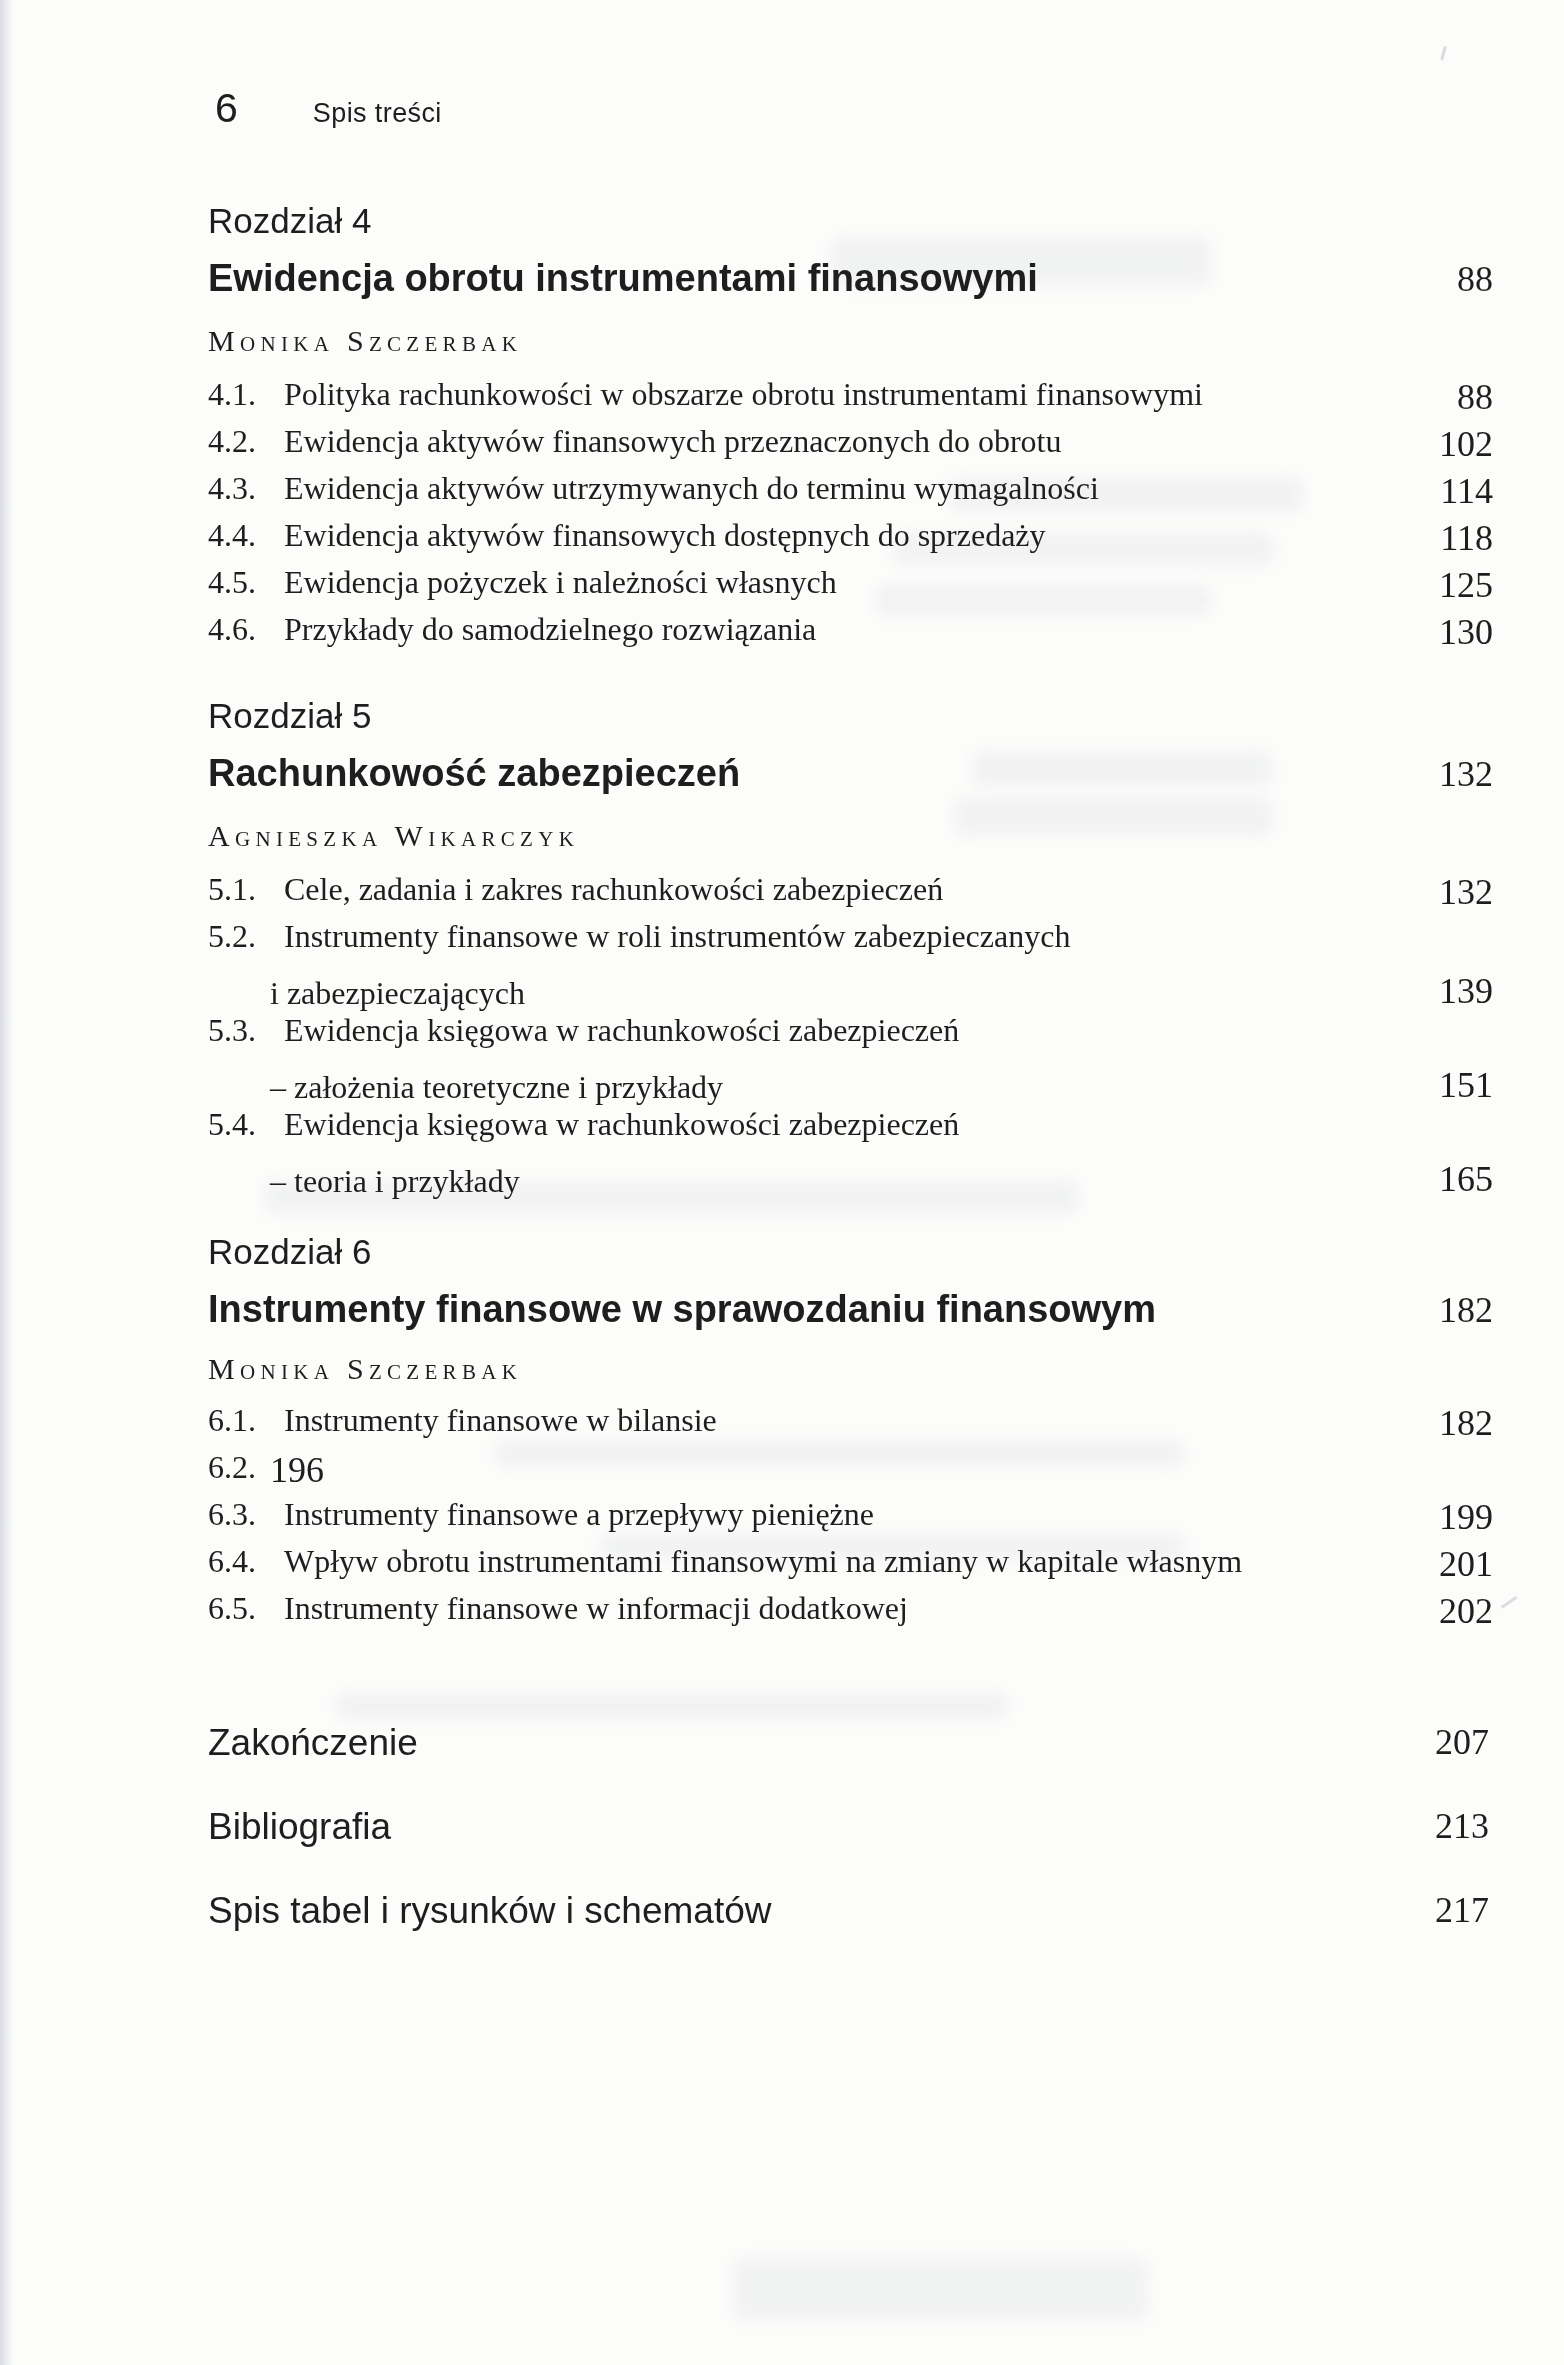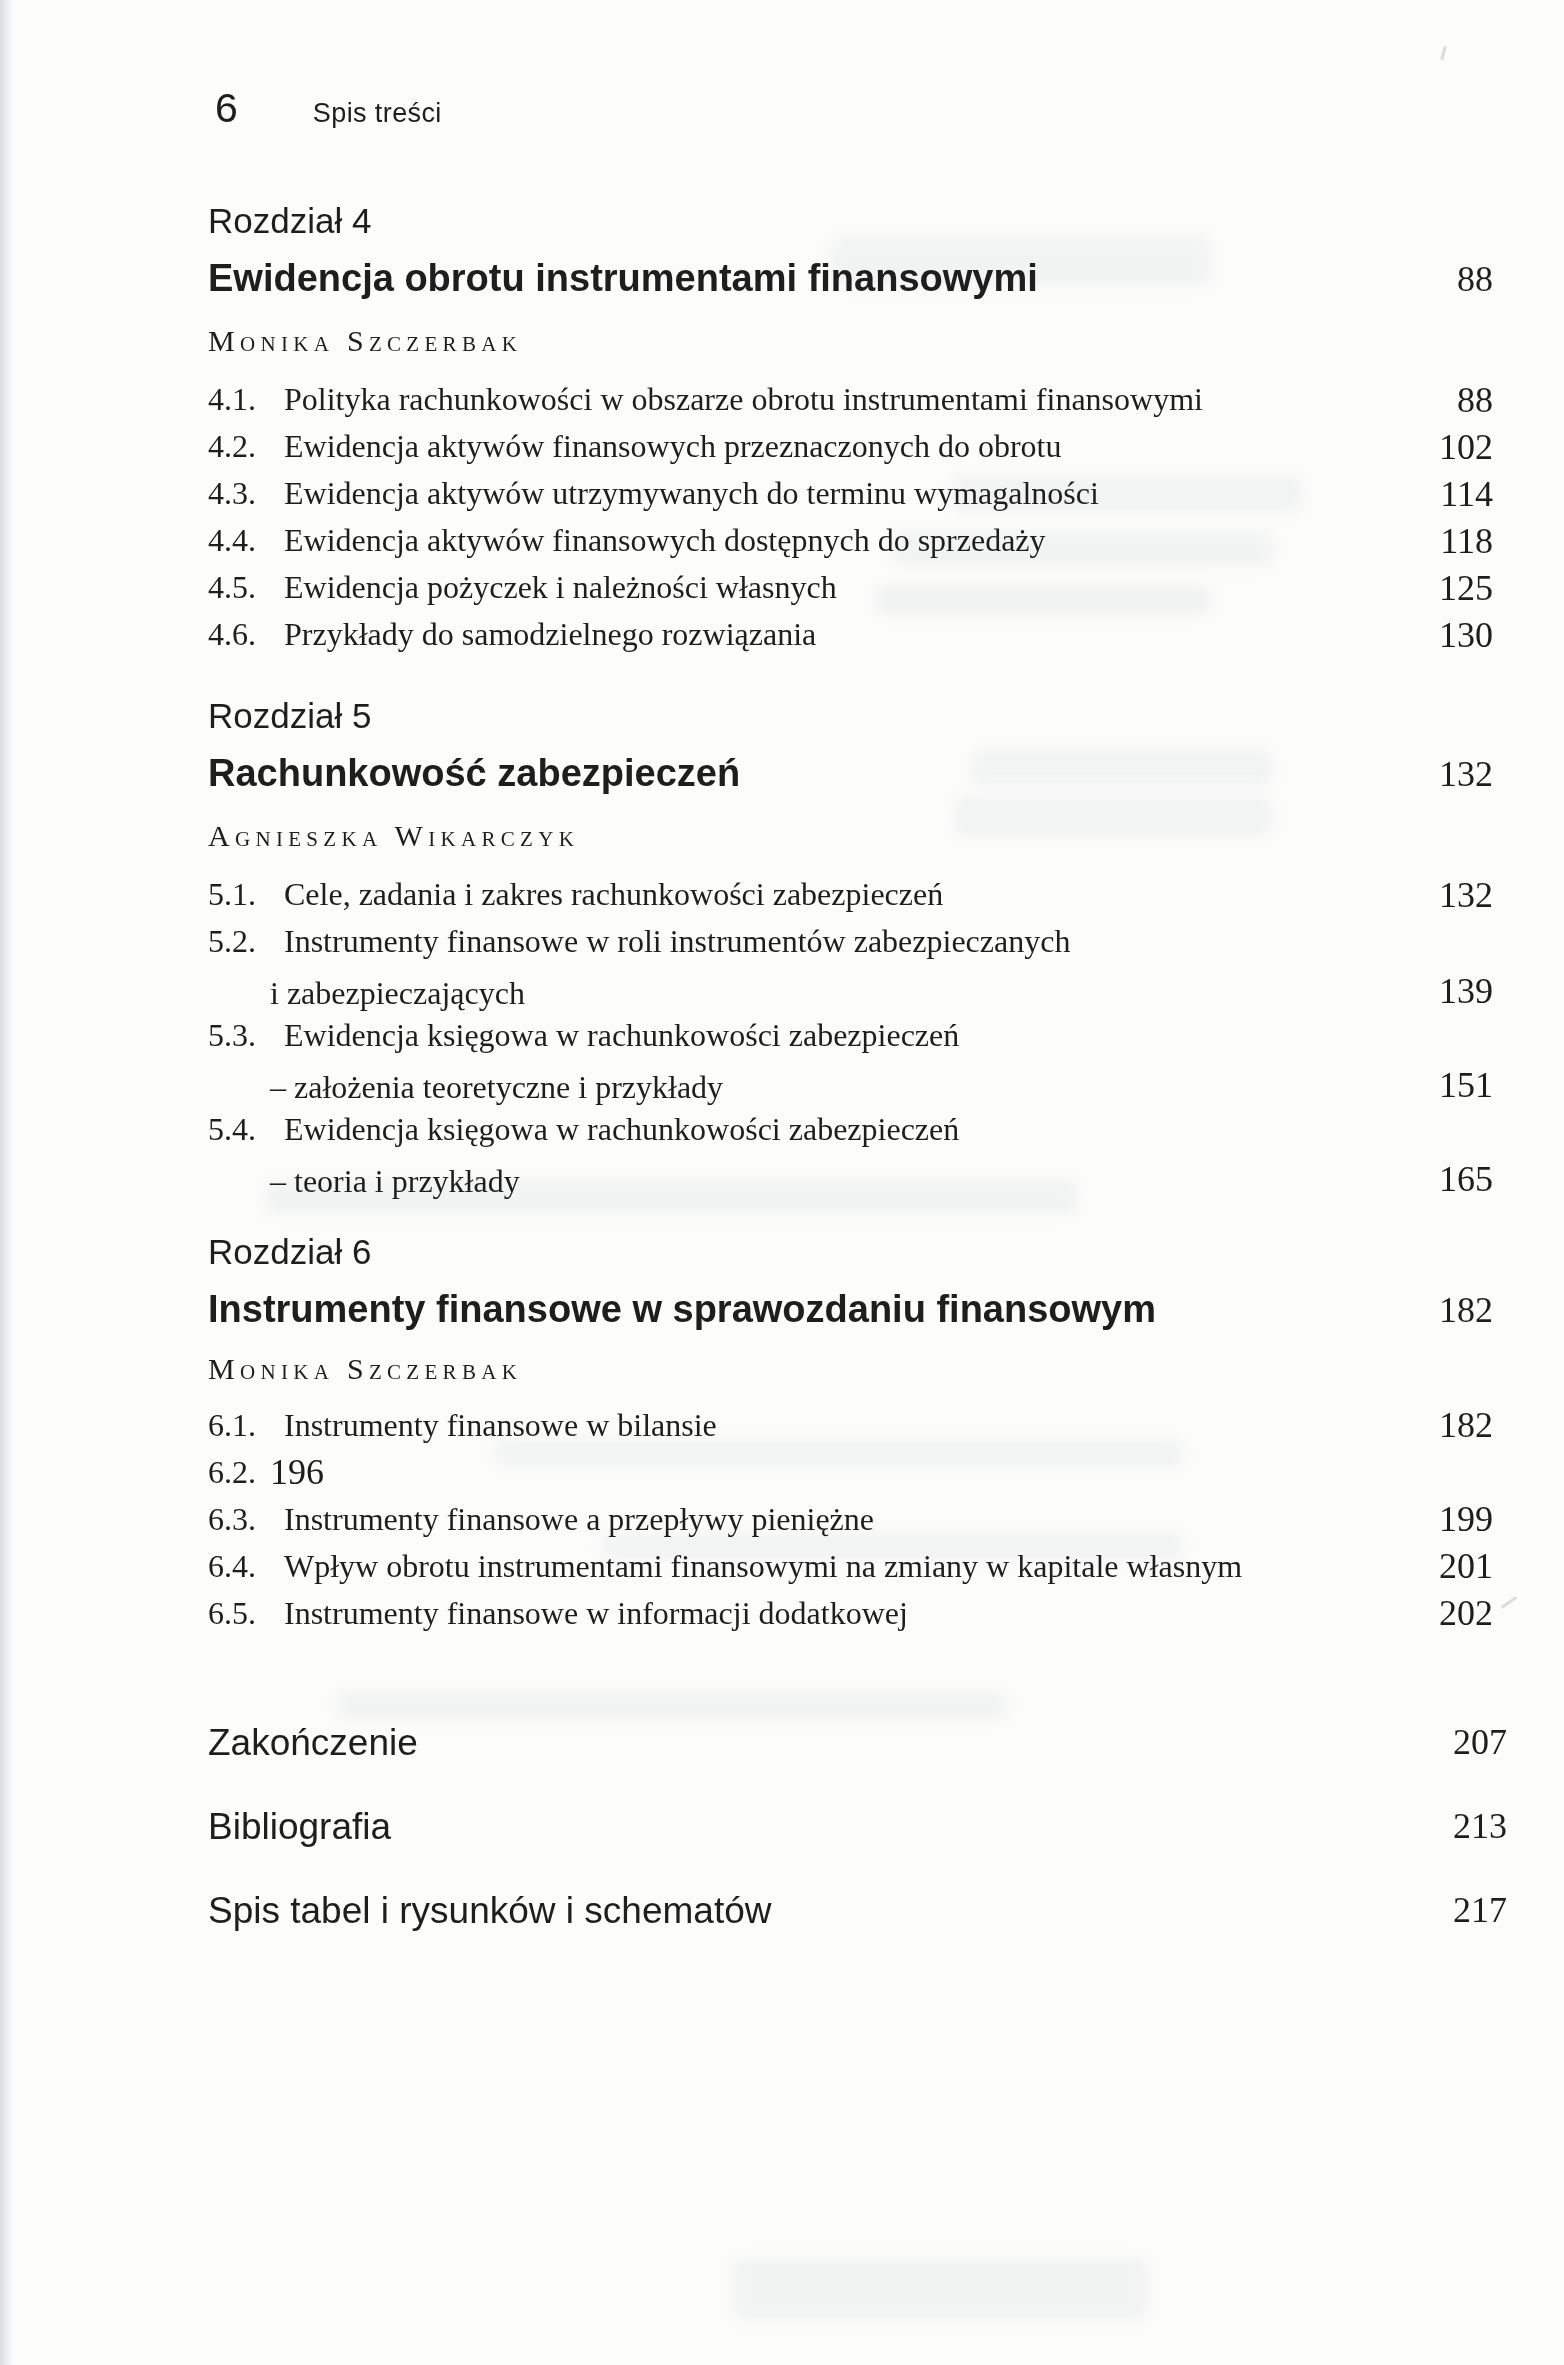--- a/index.html
+++ b/index.html
@@ -19,27 +19,27 @@
   .header .pg6{font-size:41px;line-height:41px;}
   .header .run{font-size:27px;margin-left:75px;letter-spacing:0.4px;}
 
   .chapter{position:absolute;left:208px;right:72px;}
   .ch-label{font-family:"Liberation Sans",sans-serif;font-size:35px;line-height:35px;}
   .ch-title-row{display:flex;align-items:baseline;margin-top:19.4px;}
   .ch-title{font-family:"Liberation Sans",sans-serif;font-weight:bold;font-size:38px;line-height:42px;flex:1;padding-right:26.5px;}
   .pgnum{font-family:"Liberation Serif",serif;font-size:36px;white-space:nowrap;}
   .author{font-size:30px;font-variant:small-caps;letter-spacing:5.3px;margin-top:23px;line-height:35px;}
   .secs{margin-top:17.7px;font-size:32px;}
-  .sec-row{display:flex;align-items:center;height:47px;}
+  .sec-row{display:flex;align-items:flex-start;height:47px;}
   .num{display:inline-block;min-width:62px;}
   .txt{flex:1;padding-right:17.7px;white-space:nowrap;margin-left:14px;}
   .cont-row{display:flex;align-items:flex-end;height:47px;padding-left:62px;}
   .cont{flex:1;padding-right:17.7px;white-space:nowrap;}
 
-  .back-row{position:absolute;left:208px;right:58px;display:flex;align-items:center;
+  .back-row{position:absolute;left:208px;right:76px;display:flex;align-items:center;
     font-family:"Liberation Sans",sans-serif;font-size:37px;line-height:39px;}
   .back-title{flex:1;padding-right:26.5px;}
 </style>
 </head>
 <body>
 
 <div class="page">
   <div class="edge-left"></div>
 
   <div class="ghost" style="left:831px;top:237px;width:380px;height:49px"></div>

